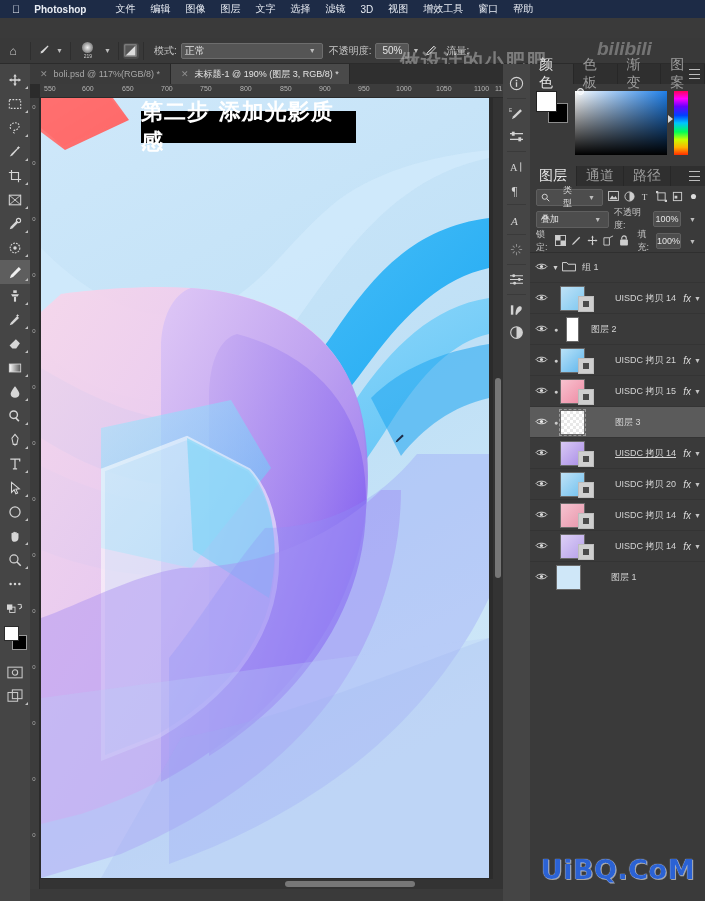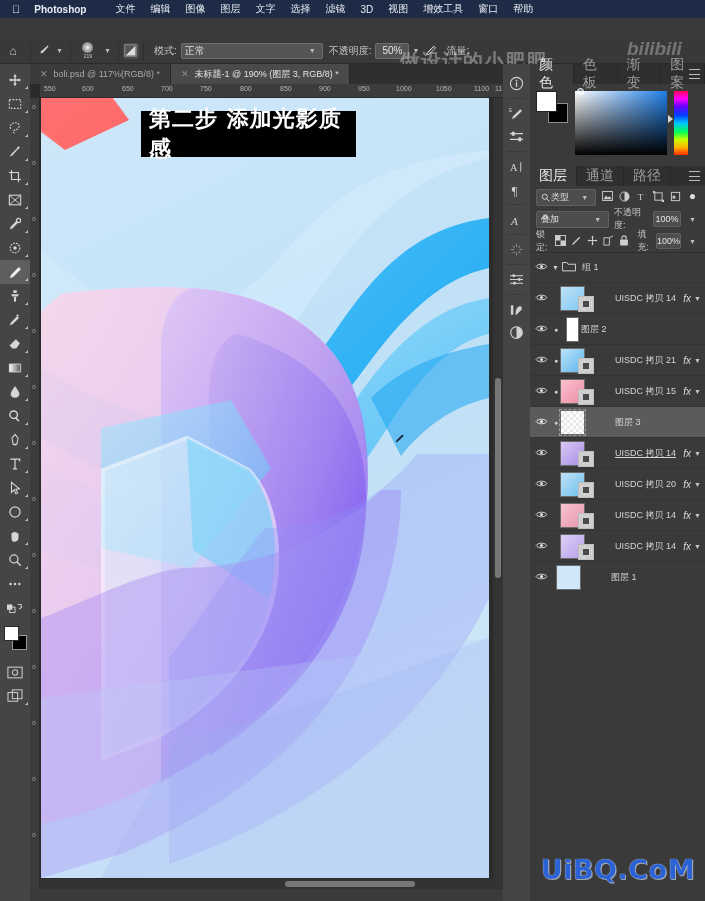--- a/index.html
+++ b/index.html
@@ -75,21 +75,21 @@
   .icon-btn { width: 18px; text-align: center; color: #c8c8c8; font-size: 12px; }
 
   
   .wm-cn {
     position: absolute; left: 400px; top: 48px;
     font-size: 20px; color: rgba(255,255,255,0.34);
     font-weight: bold; letter-spacing: 1px; line-height: 26px;
     white-space: nowrap; pointer-events: none;
   }
   .wm-bili {
-    position: absolute; left: 627px; top: 36px;
+    position: absolute; left: 597px; top: 36px;
     font-size: 19px; color: rgba(255,255,255,0.30);
     font-weight: bold; font-style: italic; line-height: 26px; white-space: nowrap;
   }
 
   
   .tabbar {
     position: absolute; top: 64px; left: 30px; width: 675px; height: 20px;
     background: #2f2f2f; display: flex; align-items: flex-end;
   }
   .doc-tab {
@@ -142,22 +142,22 @@
     writing-mode: vertical-rl; text-orientation: upright;
   }
   .artboard {
     position: absolute; top: 14px; left: 11px; width: 448px; height: 780px;
     overflow: hidden;
     background: #bfe0f5;
   }
   .art-layer { position: absolute; inset: 0; }
 
   .banner {
-    position: absolute; left: 100px; top: 13px; width: 215px; height: 46px;
-    background: #000; display: flex; align-items: center; justify-content: center; padding-left: 8px;
+    position: absolute; left: 100px; top: 13px; width: 215px; height: 32px;
+    background: #000; display: flex; align-items: center; justify-content: center;
   }
   .banner span {
     color: #fff; font-size: 22px; font-weight: bold; letter-spacing: 1px;
     font-family: "DejaVu Sans", "Liberation Sans", sans-serif;
   }
 
   .cursor-brush {
     position: absolute; left: 353px; top: 333px; width: 12px; height: 14px;
     pointer-events: none;
   }
@@ -247,21 +247,21 @@
   }
 
   
   .layers-panel { position: absolute; top: 102px; left: 0; width: 175px; bottom: 0; background: #3a3a3a; }
   .lrow {
     height: 22px; display: flex; align-items: center; gap: 5px;
     padding: 0 6px; font-size: 9px; color: #cfcfcf;
   }
   .lfilter {
     height: 17px; background: #4d4d4d; border: 1px solid #5f5f5f; border-radius: 2px;
-    display: flex; align-items: center; gap: 1px; padding: 0 4px;
+    display: flex; align-items: center; gap: 13px; padding: 0 4px;
     width: 72px; font-size: 9px; color: #dcdcdc;
   }
   .ltoggle { width: 15px; text-align: center; color: #cfcfcf; font-size: 10px; }
   .blend-combo {
     width: 82px; height: 17px; background: #4d4d4d; border: 1px solid #5f5f5f;
     border-radius: 2px; display: flex; align-items: center; justify-content: space-between;
     padding: 0 4px; font-size: 9px; color: #e3e3e3;
   }
   .op-lbl { font-size: 9px; color: #c6c6c6; }
   .op-val {
@@ -954,21 +954,21 @@
 
         <div class="layer-item">
           <span class="eye">
             <svg width="13" height="9" viewBox="0 0 14 10">
                 <path d="M1 5 C3 1.6 11 1.6 13 5 C11 8.4 3 8.4 1 5 Z" fill="none" stroke="#d8d8d8" stroke-width="1.1"></path>
                 <circle cx="7" cy="5" r="1.8" fill="#d8d8d8"></circle>
               </svg>
           </span>
           <span class="lnk">●</span>
           <span class="thumb" style="width:13px;background:#ffffff;margin-left:6px"></span>
-          <span class="lname" style="margin-left:2px">图层 2</span>
+          <span class="lname" style="margin-left:12px">图层 2</span>
         </div>
 
         <div class="layer-item">
           <span class="eye">
             <svg width="13" height="9" viewBox="0 0 14 10">
                 <path d="M1 5 C3 1.6 11 1.6 13 5 C11 8.4 3 8.4 1 5 Z" fill="none" stroke="#d8d8d8" stroke-width="1.1"></path>
                 <circle cx="7" cy="5" r="1.8" fill="#d8d8d8"></circle>
               </svg>
           </span>
           <span class="lnk">●</span>

